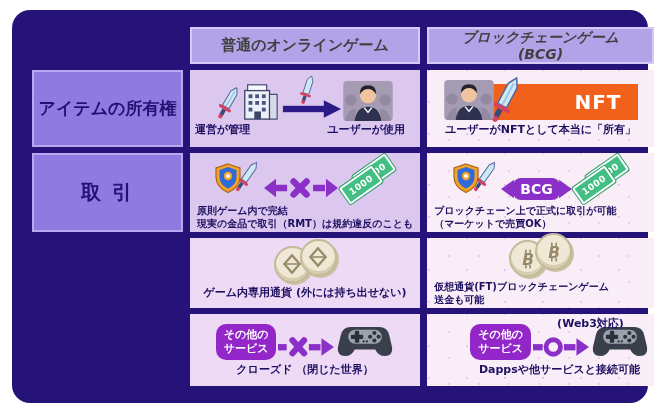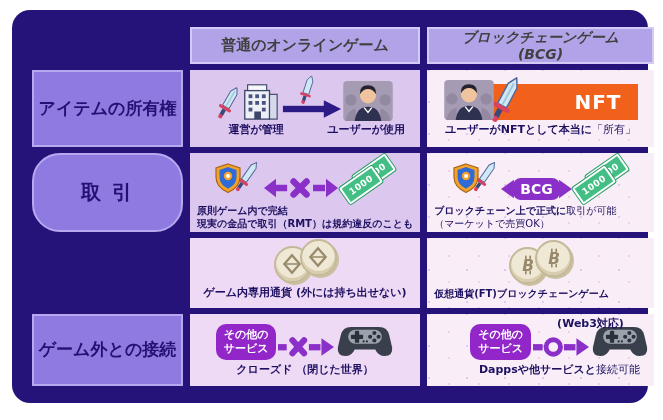--- a/index.html
+++ b/index.html
@@ -34,21 +34,21 @@
   .ch1 { grid-column:2; grid-row:1; }
   .ch2 { grid-column:3; grid-row:1; font-size:14px;font-style:italic; }
   .row-head {
     background:var(--row-header-bg,#8f7ae2);
     border:2px solid var(--row-header-border,#b7a8ef);
     display:flex; flex-direction:row; align-items:center; justify-content:center;
     font-weight:bold; text-align:center; color:#241173;
     font-size:17px; line-height:1.25;
   }
   .row-head.big { font-size:20px; letter-spacing:2px; }
-  .rh1 {grid-column:1; grid-row:2;} .rh2 {grid-column:1; grid-row:3;border-radius:28px;}
+  .rh1 {grid-column:1; grid-row:2;} .rh2 {grid-column:1; grid-row:3;}
   .rh3 {grid-column:1; grid-row:4;} .rh4 {grid-column:1; grid-row:5;}
   .body-cell {
     display:flex; flex-direction:column; align-items:center; justify-content:center;
     padding:3px 5px; position:relative;
   }
   .n-bg   { background:var(--cell-normal-bg,#dcc7ef); }
   .n-bg2  { background:var(--cell-normal-alt-bg,#eedaf5); }
   .b-bg   {
     background-image:
       radial-gradient(#f4cfe2 1px, transparent 1.4px),
@@ -59,23 +59,23 @@
   }
   .r1c1 {grid-column:2; grid-row:2;} .r1c2 {grid-column:3; grid-row:2;}
   .r2c1 {grid-column:2; grid-row:3;} .r2c2 {grid-column:3; grid-row:3;}
   .r3c1 {grid-column:2; grid-row:4;} .r3c2 {grid-column:3; grid-row:4;}
   .r4c1 {grid-column:2; grid-row:5;} .r4c2 {grid-column:3; grid-row:5;padding-left:43px;}
 
   .icons { display:flex; align-items:flex-end; justify-content:center; }
   .cap, .caps span, .capline {
     font-size:11px; font-weight:600; line-height:1.3; color:#1d1060; white-space:nowrap;
   }
-  .cap b, .capline b { font-weight:400; }
+  .cap b, .capline b { font-weight:700; }
   .caps { display:flex; width:100%; margin-top:2px; }
-  .caps .cl { flex:1.25; text-align:center; }
+  .caps .cl { flex:1.25; }
   .caps .cr { flex:1; text-align:center; }
   .capblock { width:100%; text-align:left; padding-left:4px; margin-top:3px; }
   .capblock .capline { display:block; font-size:10px; }
   .center-cap { text-align:center; margin-top:3px; }
 
   
   .sw { width:22px; height:36px; }
   .tilt { transform:rotate(30deg); }
   
   .bld { width:42px; height:40px; }
@@ -346,27 +346,24 @@
               <text x="10" y="15" text-anchor="middle" font-size="14" font-weight="bold" font-style="italic" fill="#97896a">B</text>
               <line x1="8" y1="1.5" x2="8" y2="4.5" stroke="#97896a" stroke-width="1.5"></line>
               <line x1="12" y1="1.5" x2="12" y2="4.5" stroke="#97896a" stroke-width="1.5"></line>
               <line x1="8" y1="15.5" x2="8" y2="18.5" stroke="#97896a" stroke-width="1.5"></line>
               <line x1="12" y1="15.5" x2="12" y2="18.5" stroke="#97896a" stroke-width="1.5"></line>
             </svg>
           </div>
       </div>
       <div class="capblock">
         <span class="capline">仮想通貨(FT)ブロックチェーンゲーム</span>
-      </div>
-    </div>
-
-    <div class="cell row-head rh4">
-      <span>ゲーム外</span>
-      <span>との接続</span>
-    </div>
+        <span class="capline"><b>送金も可能</b></span>
+      </div>
+    </div>
+
     <div class="cell body-cell n-bg2 r4c1">
       <div class="icons">
         <div class="svc-badge">
           <span>その他の</span>
           <span>サービス</span>
         </div>
         <svg class="connx" viewBox="0 0 58 26">
             <rect x="0" y="10" width="9" height="6.5" fill="var(--arrow-purple,#8b2fc9)"></rect>
             <path d="M15 6 L27 19.5 M27 6 L15 19.5" stroke="var(--arrow-purple,#8b2fc9)" stroke-width="6.5" stroke-linecap="round"></path>
             <rect x="32" y="10" width="12" height="6.5" fill="var(--arrow-purple,#8b2fc9)"></rect>

